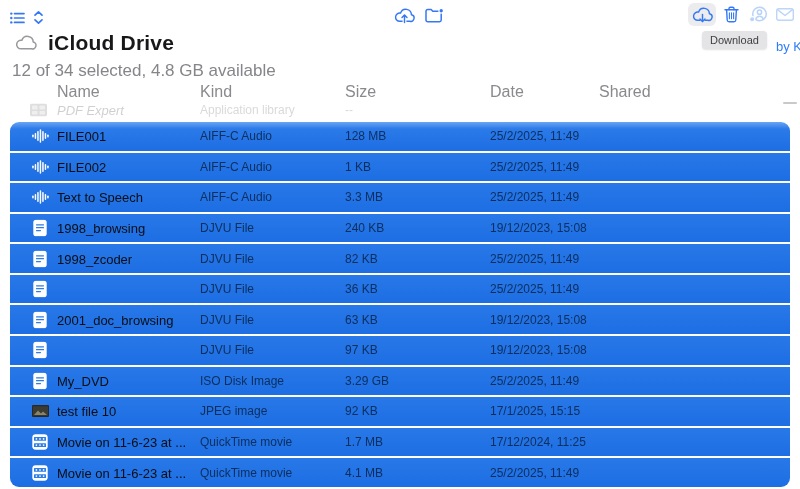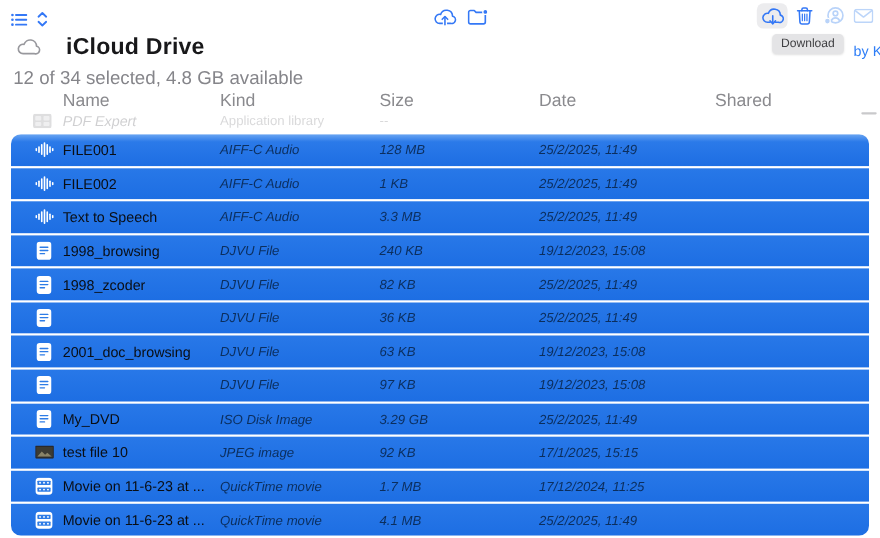--- a/index.html
+++ b/index.html
@@ -13,21 +13,21 @@
   .tb-center{position:absolute;left:393px;top:4px;display:flex;gap:9px;align-items:center;}
   .tb-right{position:absolute;left:688px;top:3px;display:flex;gap:4px;align-items:center;}
   .tbtn{height:23px;display:flex;align-items:center;justify-content:center;}
   .tbtn.hovered{background:#ececee;border-radius:6px;width:28px;}
   .tooltip{
     position:absolute;left:702px;top:31px;background:#e4e4e6;color:#3f3f42;
     font-size:11px;padding:3px 8px;border-radius:4px;box-shadow:0 1px 2px rgba(0,0,0,.12);
   }
   .bylabel{position:absolute;left:776px;top:39px;color:#2e7ef7;font-size:13px;white-space:nowrap;}
   
-  .titlebar{position:absolute;left:13px;top:31px;display:flex;align-items:center;gap:21px;}
+  .titlebar{position:absolute;left:13px;top:31px;display:flex;align-items:center;gap:9px;}
   .titlebar h1{margin:0;font-size:21px;font-weight:600;color:#18181a;letter-spacing:.2px;}
   .subtitle{position:absolute;left:12px;top:61px;font-size:17px;color:#85858a;}
   
   .cols{position:absolute;left:10px;top:83px;width:780px;height:15px;}
   .colh{position:absolute;top:0;font-size:16px;color:#8a8a8e;}
   
   .partial-row{position:absolute;left:10px;top:99px;width:780px;height:21px;opacity:.32;}
   .partial-row span{position:absolute;top:50%;transform:translateY(-50%);}
   .p-icon{left:20px;display:flex;}
   .p-name{left:47px;font-size:13px;color:#6e6e73;font-style:italic;}
@@ -37,21 +37,21 @@
   
   .rows{
     position:absolute;left:10px;top:122px;width:780px;height:365px;
     display:flex;flex-direction:column;gap:2px;border-radius:9px;overflow:hidden;
   }
   .row{flex:1;position:relative;background:linear-gradient(180deg,#2878e8 0%,#1d6ee3 100%);}
   .row.first{background:linear-gradient(180deg,#6aa5f2 0%,#2b7ae9 24%,#1d6ee3 100%);}
   .row .icon{position:absolute;left:20px;top:50%;transform:translateY(-50%);width:20px;display:flex;justify-content:center;align-items:center;}
   .row span.cell{position:absolute;top:50%;transform:translateY(-50%);white-space:nowrap;}
   .c-name{left:47px;font-size:13px;color:#0a0e14;}
-  .c-sec{font-size:12px;color:rgba(5,27,55,0.78);font-style:italic;}
+  .c-sec{font-size:12px;color:rgba(5,27,55,0.78);}
   .ck{left:190px;} .cs{left:335px;} .cd{left:480px;}
 </style>
 </head>
 <body>
 
 <div>
   <div class="tb-left">
     <span class="tbtn">
       <svg width="15" height="12" viewBox="0 0 15 12">
           <g fill="#3478f6">
@@ -132,21 +132,21 @@
   </span>
   <h1>iCloud Drive</h1>
 </div>
 <div class="subtitle">12 of 34 selected, 4.8 GB available</div>
 
 <div class="cols" id="cols">
     <span class="colh" style="left: 47px;">Name</span>
     <span class="colh" style="left: 190px;">Kind</span>
     <span class="colh" style="left: 335px;">Size</span>
     <span class="colh" style="left: 480px;">Date</span>
-    <span class="colh" style="left: 640px;">Shared</span>
+    <span class="colh" style="left: 589px;">Shared</span>
   </div>
 
 <div class="partial-row">
   <span class="p-icon">
     <svg width="17" height="13" viewBox="0 0 17 13">
         <rect width="17" height="13" rx="2" fill="#9a9a9e"></rect>
         <rect x="2" y="2" width="5.5" height="4" rx=".8" fill="#cfcfd3"></rect>
         <rect x="9.5" y="2" width="5.5" height="4" rx=".8" fill="#cfcfd3"></rect>
         <rect x="2" y="7.5" width="5.5" height="3.5" rx=".8" fill="#cfcfd3"></rect>
         <rect x="9.5" y="7.5" width="5.5" height="3.5" rx=".8" fill="#cfcfd3"></rect>

